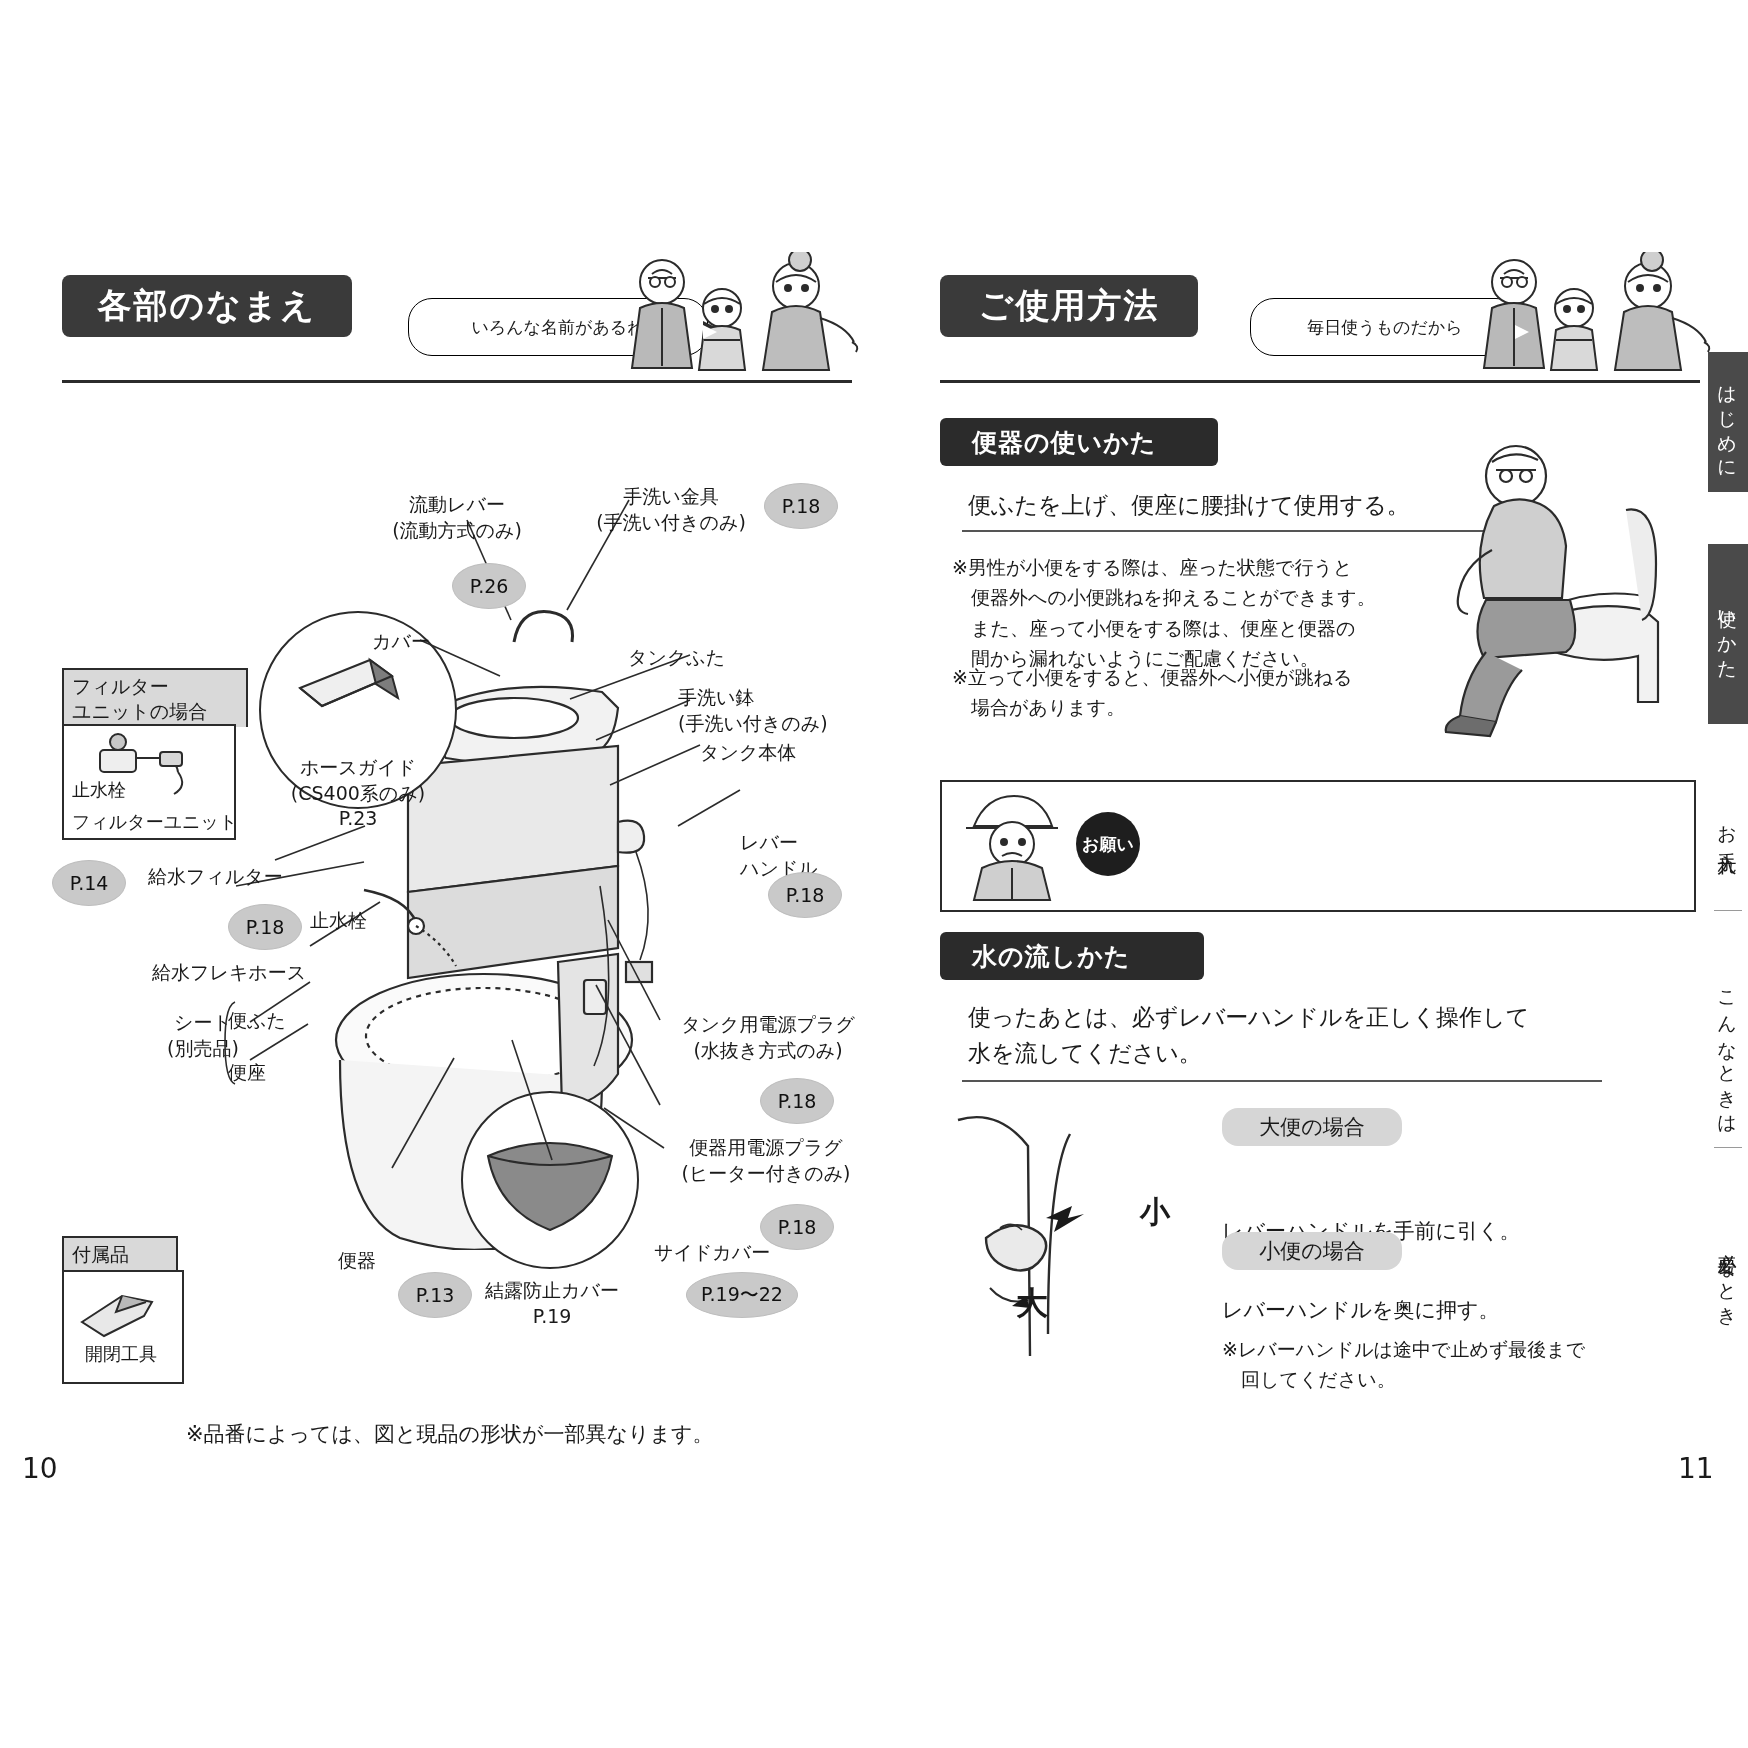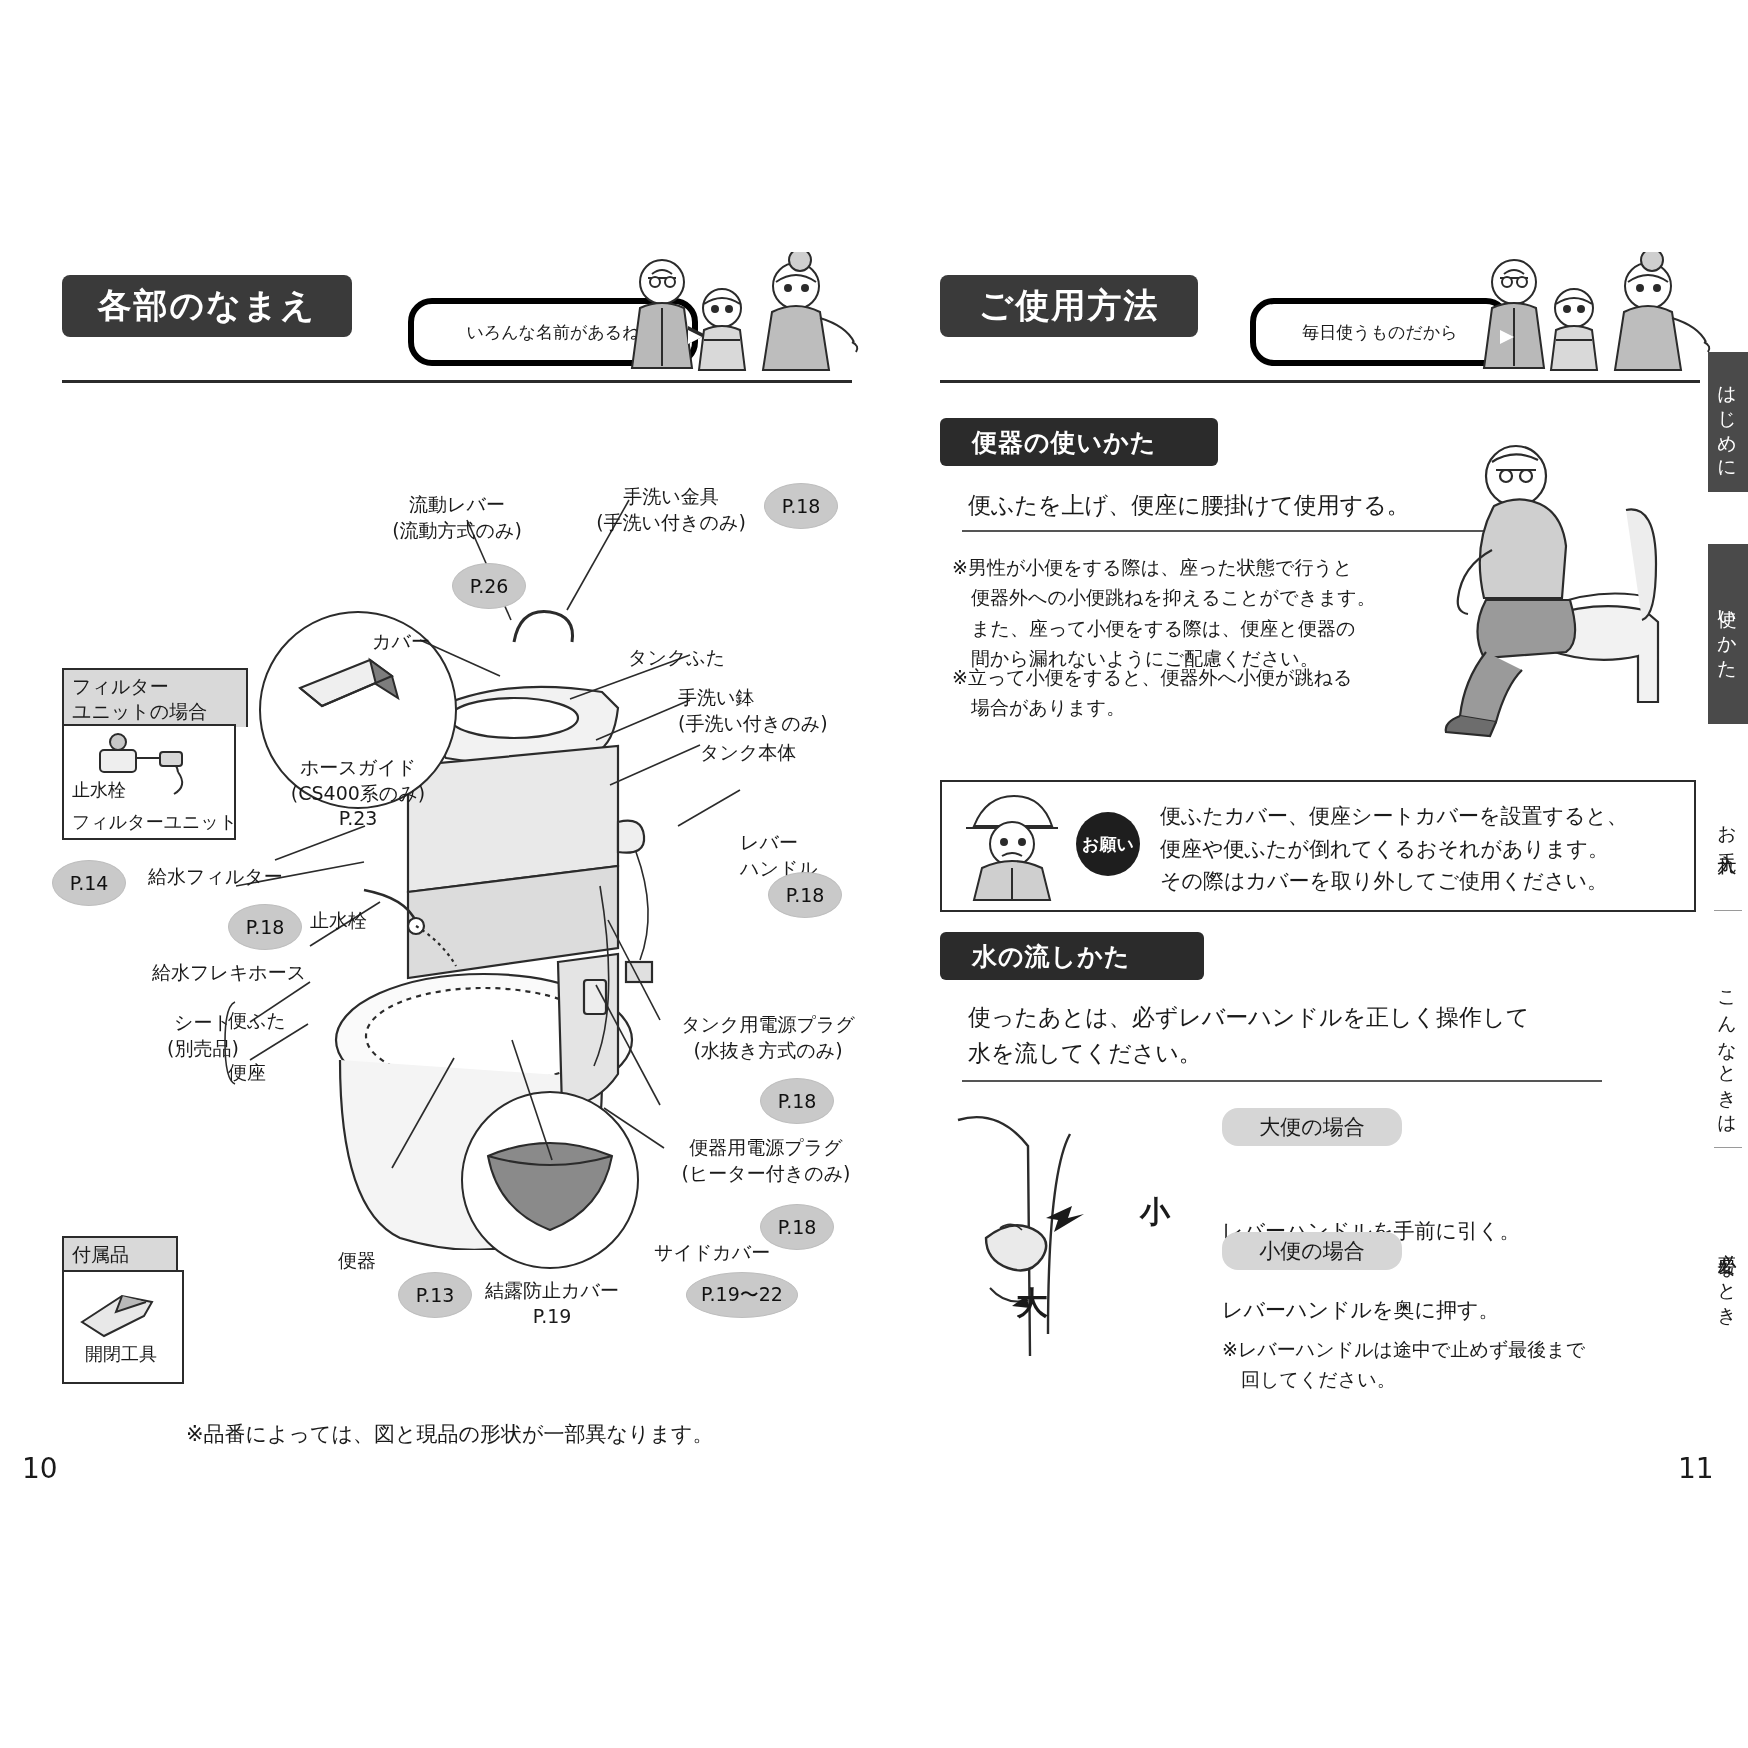--- a/index.html
+++ b/index.html
@@ -11,22 +11,22 @@
     position:absolute;background:#3a3a3a;color:#fff;border-radius:8px;
     display:flex;align-items:center;justify-content:center;
     font-weight:bold;letter-spacing:2px;
   }
   .sec-bar.l{left:62px;top:275px;width:290px;height:62px;font-size:34px;}
   .sec-bar.r{left:940px;top:275px;width:258px;height:62px;font-size:34px;}
   .rule{position:absolute;height:3px;background:#2b2b2b;}
 
   
   .bubble{
-    position:absolute;border:6px solid #000000;border-radius:24px;background:#fff;
-    display:flex;align-items:center;justify-content:center;font-size:17px;padding:0 14px;
+    position:absolute;border:1px solid #000000;border-radius:24px;background:#fff;
+    display:flex;align-items:center;justify-content:center;font-size:17px;padding:0 24px;
   }
   .bubble:after{
     content:"";position:absolute;right:-14px;bottom:16px;
     width:0;height:0;border-left:18px solid #2b2b2b;border-top:9px solid transparent;border-bottom:9px solid transparent;
   }
   .bubble:before{
     content:"";position:absolute;right:-10px;bottom:16px;
     width:0;height:0;border-left:14px solid #fff;border-top:7px solid transparent;border-bottom:7px solid transparent;z-index:1;
   }
 
@@ -347,23 +347,20 @@
       <path d="M14 42 h92"></path>
       <circle cx="60" cy="58" r="22" fill="#fff"></circle>
       <circle cx="52" cy="56" r="3" fill="#2b2b2b"></circle>
         <circle cx="70" cy="56" r="3" fill="#2b2b2b"></circle>
       <path d="M50 70 q10 -6 20 0"></path>
       <path d="M30 82 q30 -14 60 0 l8 32 h-76 z" fill="#cfcfcf"></path>
       <path d="M60 82 v32"></path>
     </g>
   </svg>
   <div class="onegai" style="left:1076px;top:812px;">お願い</div>
-  <div class="txt" style="left:1160px;top:800px;width:530px;white-space:pre-line;">便ふたカバー、便座シートカバーを設置すると、
-便座や便ふたが倒れてくるおそれがあります。
-その際はカバーを取り外してご使用ください。</div>
 
   <div class="chip" style="left:940px;top:932px;width:200px;height:48px;">水の流しかた</div>
   <div class="txt lead" style="left:968px;top:1000px;width:640px;white-space:pre-line;">使ったあとは、必ずレバーハンドルを正しく操作して
 水を流してください。</div>
   <div class="rule" style="left:962px;top:1080px;width:640px;height:2px;background:#555;"></div>
 
   <svg style="position:absolute;left:950px;top:1100px;" width="230" height="280" viewBox="0 0 230 280">
     <g fill="none" stroke="#2b2b2b" stroke-width="2.4">
       <path d="M8 20 q40 -12 70 26 l2 210"></path>
       <path d="M120 34 q-22 40 -22 200"></path>

